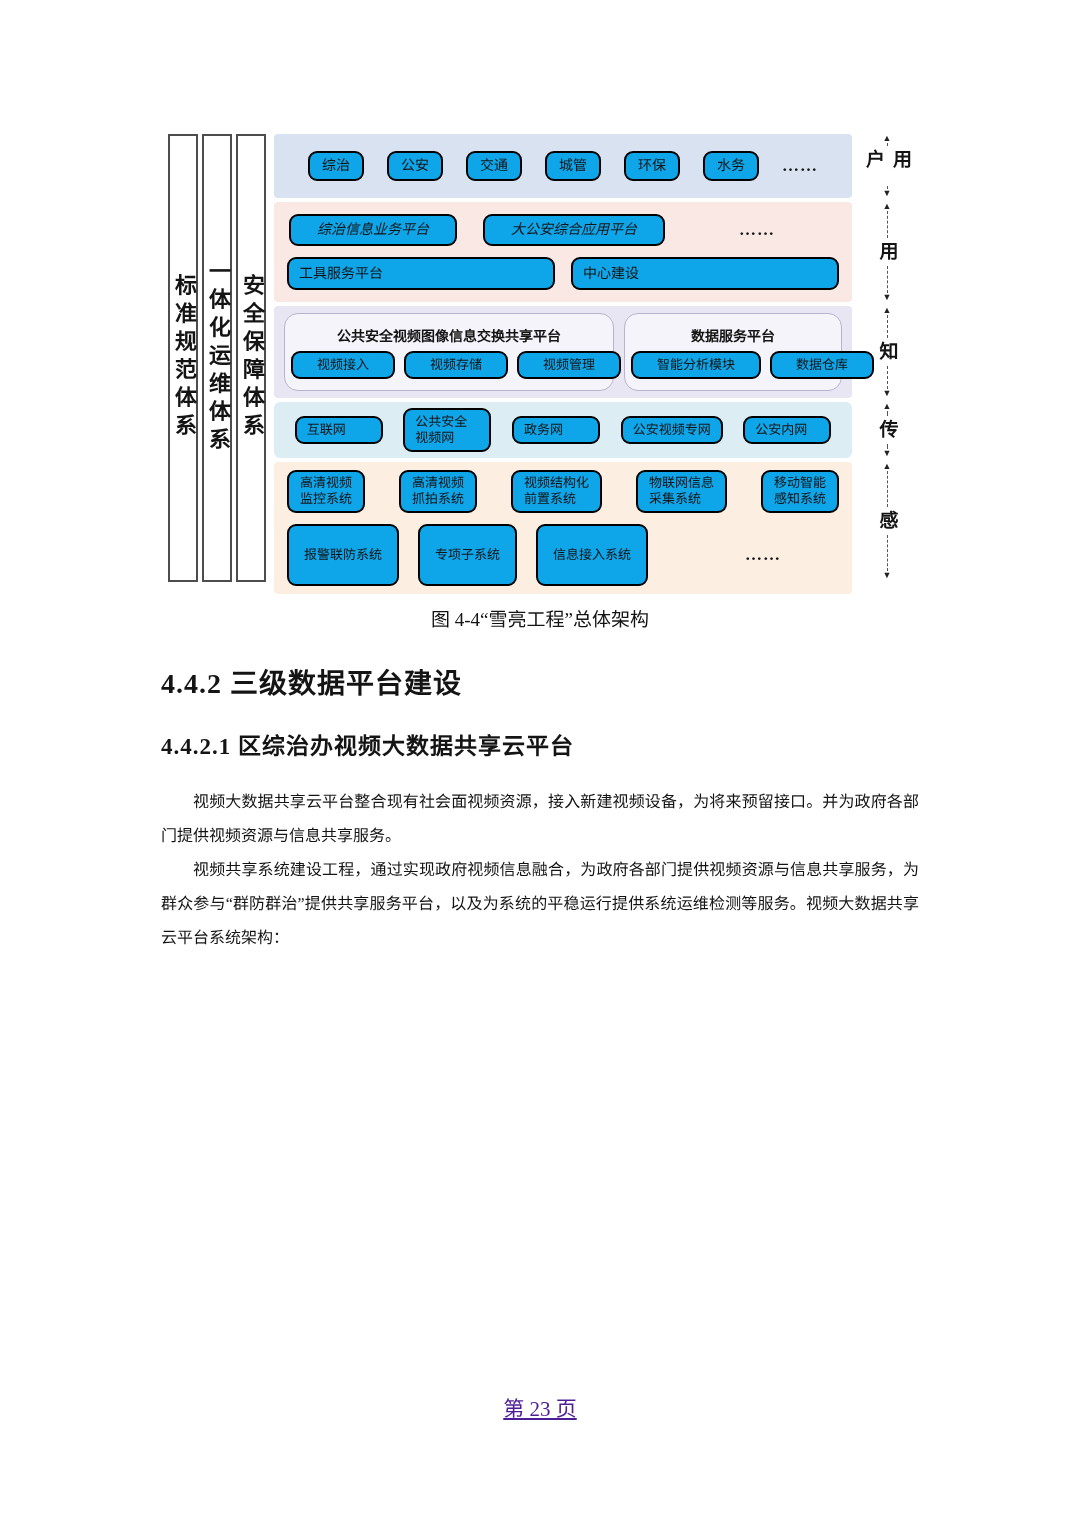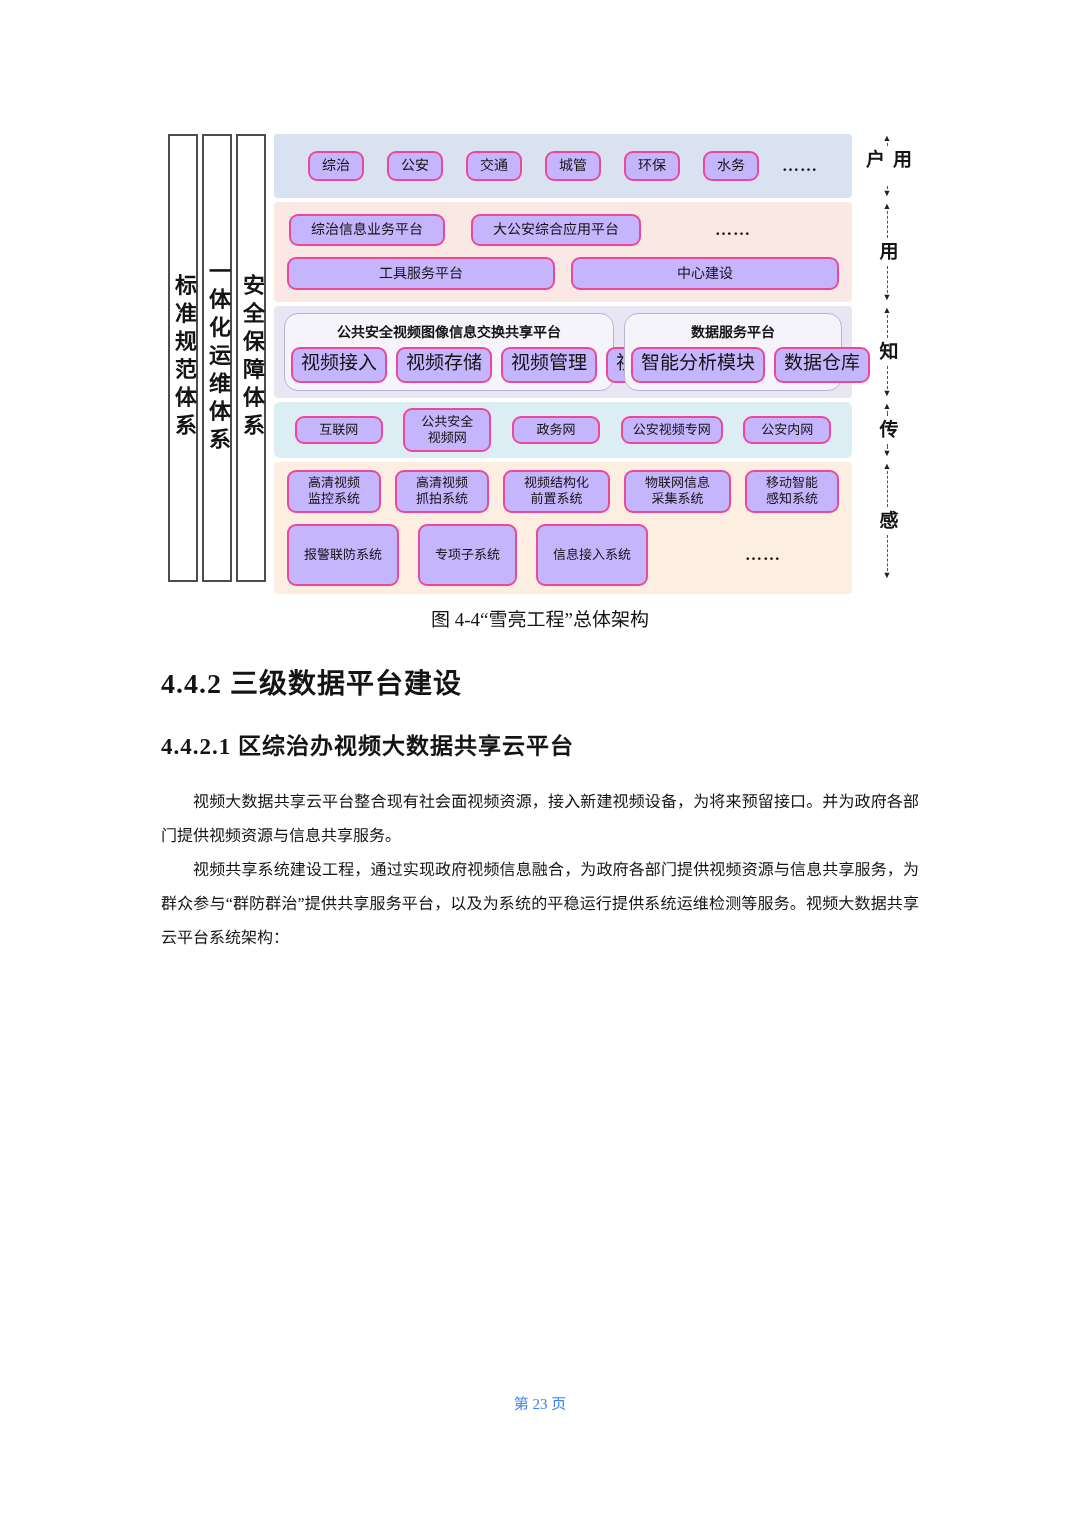--- a/index.html
+++ b/index.html
@@ -23,67 +23,67 @@
   .layers { flex:1; display:flex; flex-direction:column; gap:4px; min-width:0; }
   .layer { border-radius:4px; }
 
   .layer.users { flex:0 0 64px; background:#d8e2f0; display:flex; align-items:center; justify-content:center; gap:23px; }
   .layer.app   { flex:0 0 100px; background:#fae8e4; display:flex; flex-direction:column; justify-content:center; gap:11px; padding:8px 13px; }
   .layer.data  { flex:0 0 92px; background:#e9e6f4; display:flex; gap:10px; padding:7px 10px; }
   .layer.net   { flex:0 0 56px; background:#dcedf4; display:flex; align-items:center; justify-content:space-evenly;border-radius:6px; }
   .layer.perc  { flex:0 0 118px; background:#fcefe2; display:flex; flex-direction:column; justify-content:center; gap:11px; padding:8px 13px; }
 
   .node {
-    background:#c4b5fd; border:2px solid #ec4899; border-radius:9px;
-    padding:4px 12px; font-size:14px; text-align:center;
+    background:#0ea5e9; border:2px solid #000000; border-radius:9px;
+    padding:4px 12px; font-size:14px; 
     line-height:1.25; white-space:pre-line; flex:0 0 auto;
   }
   .ellipsis { font-weight:bold; font-size:17px; letter-spacing:1px; }
 
   .app .row { display:flex; align-items:center; }
   .app .row1 { gap:26px; padding-left:2px; }
-  .app .row1 .node { padding:5px 20px; }
+  .app .row1 .node { padding:5px 26px;font-style:italic; }
   .app .row1 .ellipsis { margin-left:48px; }
   .app .row2 { gap:16px; }
   .app .row2 .node { flex:1 1 0; padding:6px 10px; }
 
   .panel {
     background:#f6f4fb; border:1px solid #b9b3cf; border-radius:14px;
     display:flex; flex-direction:column; align-items:center; justify-content:center;
     gap:6px; padding:5px 6px;
   }
   .panel.p1 { flex:1.55 1 0; }
   .panel.p2 { flex:1 1 0; }
   .panel-title { font-size:14px; font-weight:bold; }
   .panel .row { display:flex; gap:9px; }
-  .panel .node { font-size:19px; padding:4px 8px;font-family:Liberation Mono, monospace; }
+  .panel .node { font-size:13px; padding:4px 24px; }
 
   .net .node { min-width:88px; font-size:13px; padding:4px 10px; }
 
   .perc .row { display:flex; align-items:center; }
   .perc .row1 { justify-content:space-between; }
-  .perc .row1 .node { font-size:13px; padding:3px 19px; }
+  .perc .row1 .node { font-size:13px; padding:3px 11px; }
   .perc .row2 { gap:19px; }
   .perc .row2 .node { font-size:13px; padding:21px 15px; }
   .perc .row2 .ellipsis { margin-left:78px; }
 
   .rail { width:58px; margin-left:6px; display:flex; flex-direction:column; gap:4px; align-items:center; }
   .rail-seg { display:flex; flex-direction:column; align-items:center; width:100%; flex:0 0 auto; }
   .rail .arr { font-size:9px; line-height:1; color:#222; }
   .rail .dash { flex:1 1 auto; width:0; border-left:1.5px dashed #555; min-height:3px; }
   .rail-label { writing-mode:vertical-rl; font-size:19px; font-weight:bold; letter-spacing:3px; padding:3px 0; }
 
   
   .content { position:absolute; left:161px; top:604px; width:758px; }
   .caption { text-align:center; font-size:19px; margin-bottom:30px; }
   .h1 { font-size:28px; font-weight:bold; margin-bottom:26px; letter-spacing:1px; }
   .h2 { font-size:23px; font-weight:bold; margin-bottom:24px; letter-spacing:1px; }
   .para { font-size:16px; line-height:2.12; text-indent:2em; text-align:justify; }
 
-  .footer { position:absolute; top:1392px; left:0; width:100%; text-align:center; font-size:15px; color:#3b82f6; }
+  .footer { position:absolute; top:1392px; left:0; width:100%; text-align:center; font-size:21px; color:#4c1d95;text-decoration:underline; }
 </style>
 </head>
 <body>
 
 <div class="page">
 
   <div class="diagram">
 
     <div class="side-bars">
       <div class="side-bar">

